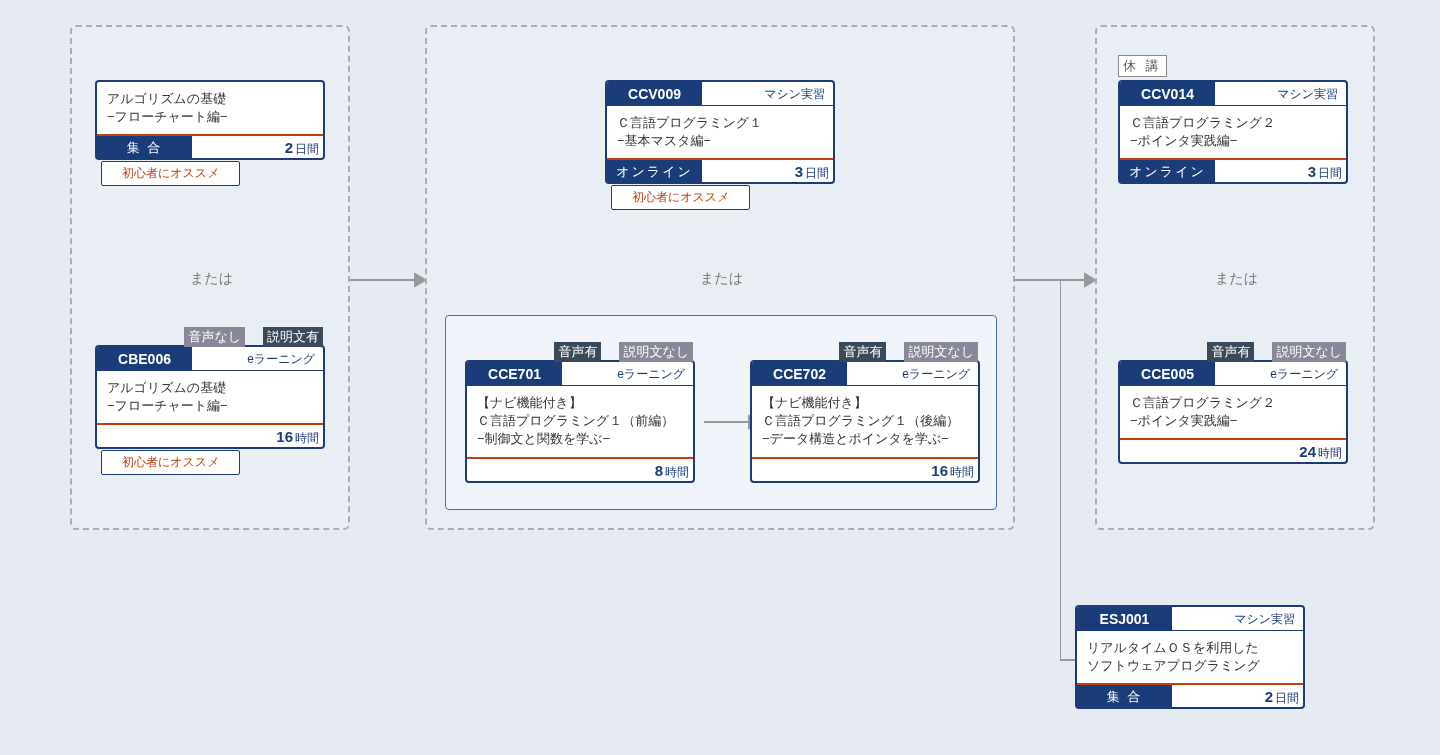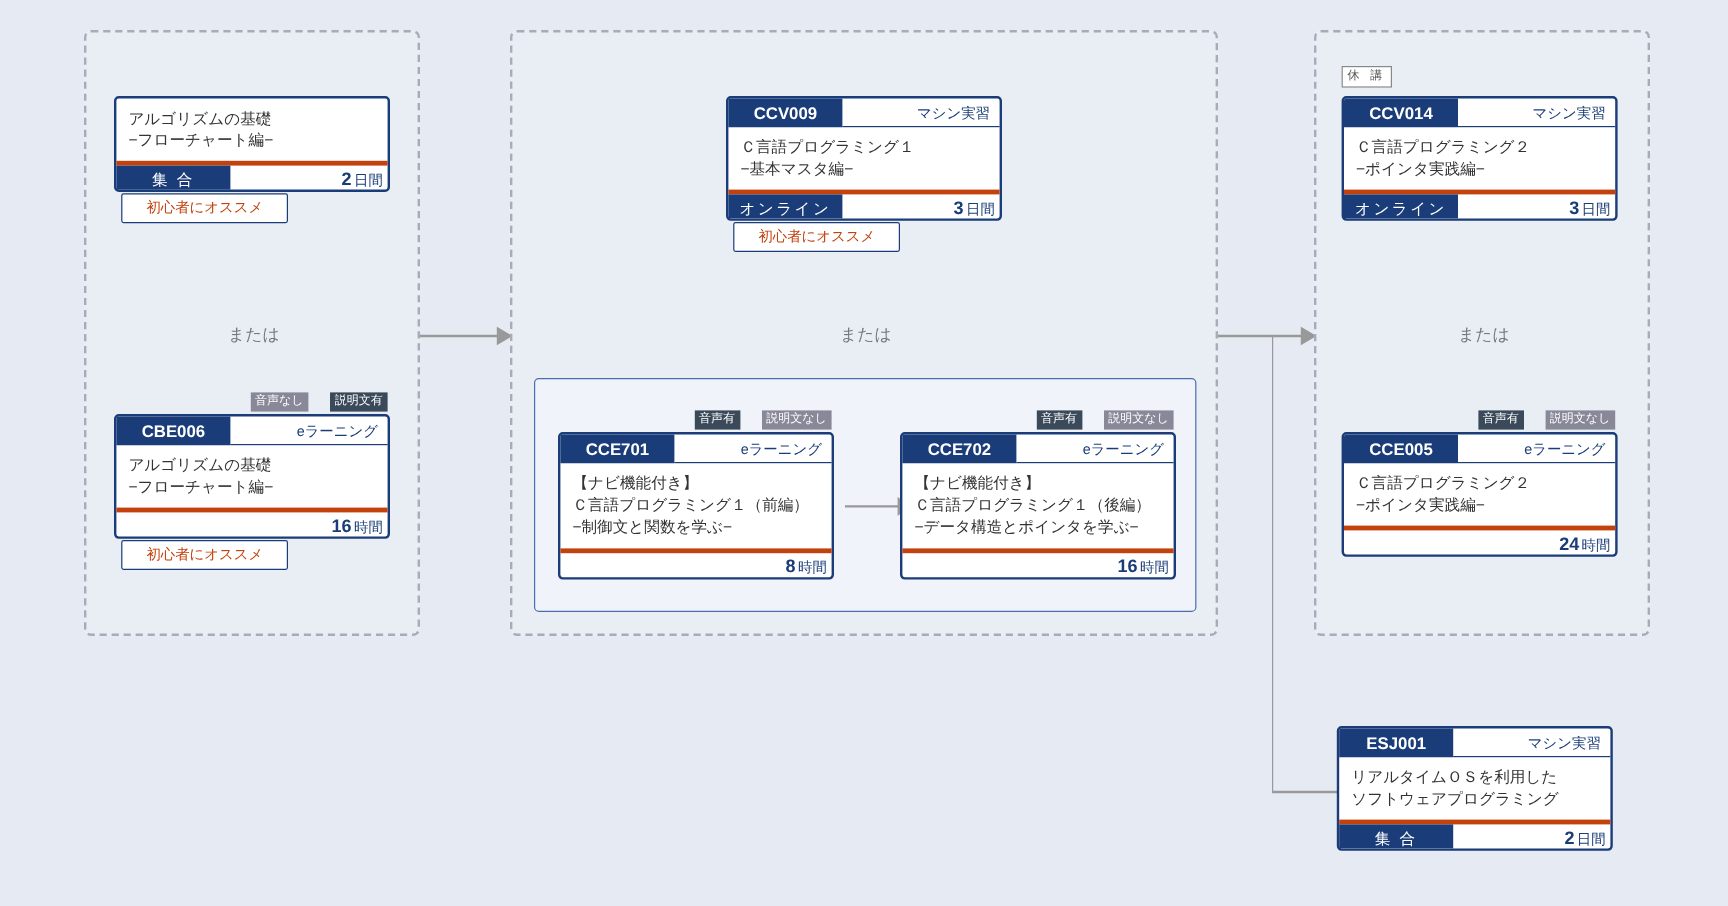--- a/index.html
+++ b/index.html
@@ -58,21 +58,21 @@
   }
   .card-body {
     padding: 8px 10px;
     min-height: 52px;
     font-size: 13px;
     line-height: 1.4;
   }
   .card-footer {
     display: flex;
     height: 24px;
-    border-top: 4px solid #c2410c;
+    border-top: 2px solid #c2410c;
   }
   .card-mode {
     flex: 0 0 95px;
     background: #1a3c78;
     color: #fff;
     text-align: center;
     line-height: 24px;
     font-size: 13px;
     letter-spacing: 2px;
   }
@@ -86,21 +86,21 @@
   .card-duration .num { color: #1a3c78; font-size: 15px; font-weight: bold; margin-right: 2px; }
   .card-duration .unit { color: #1a3c78; font-size: 12px; }
   .tag-row {
     position: absolute;
     top: -20px;
     right: 0;
     display: flex;
     gap: 18px;
   }
   .tag {
-    font-size: 10px;
+    font-size: 13px;
     padding: 2px 4px;
     color: #fff;
     line-height: 1.2;
   }
   .tag.dark { background: #3a4a5a; }
   .tag.gray { background: #889; }
   .tag.outline {
     background: #fff;
     color: #555;
     border: 1px solid #888;
@@ -281,21 +281,21 @@
   <div class="card-body">
     <div>Ｃ言語プログラミング２</div>
       <div>−ポインタ実践編−</div>
   </div>
   <div class="card-footer">
     <div class="card-mode empty"></div>
     <div class="card-duration"><span class="num">24</span><span class="unit">時間</span></div>
   </div>
 </div>
 
-<div class="card" style="left:1114px; top:605px;">
+<div class="card" style="left:1075px; top:605px;">
   <div class="card-header">
     <div class="card-code">ESJ001</div>
     <div class="card-type">マシン実習</div>
   </div>
   <div class="card-body">
     <div>リアルタイムＯＳを利用した</div>
       <div>ソフトウェアプログラミング</div>
   </div>
   <div class="card-footer">
     <div class="card-mode">集 合</div>

